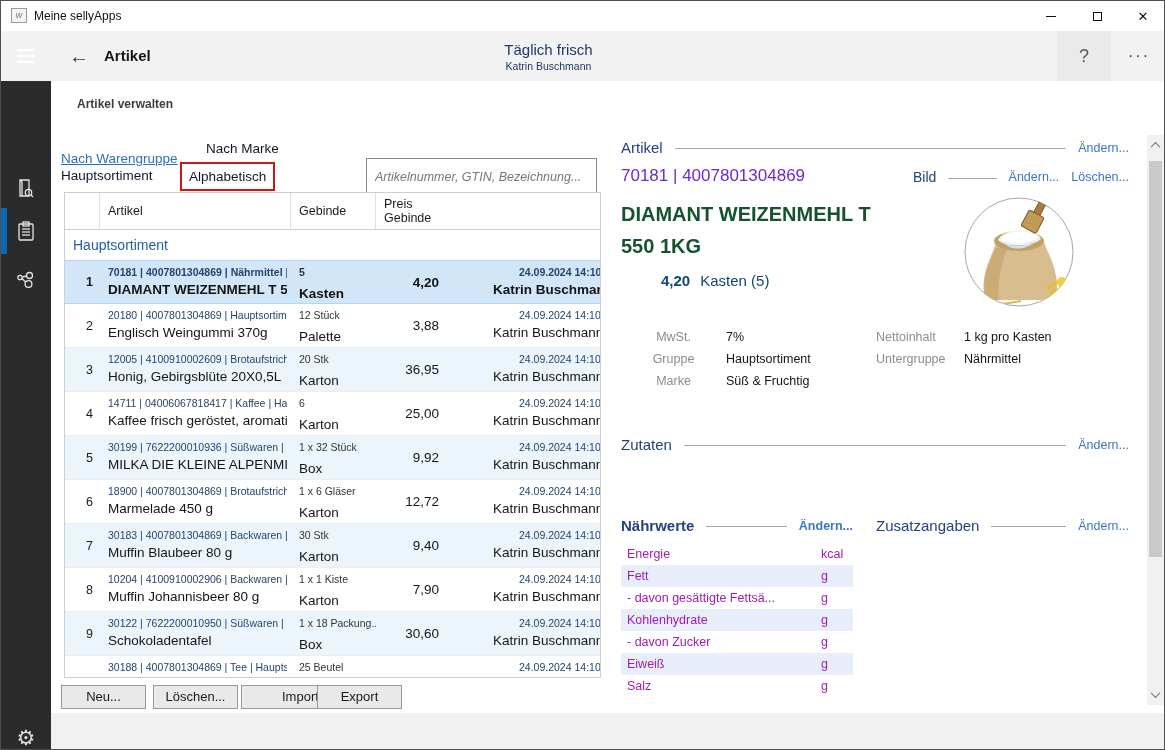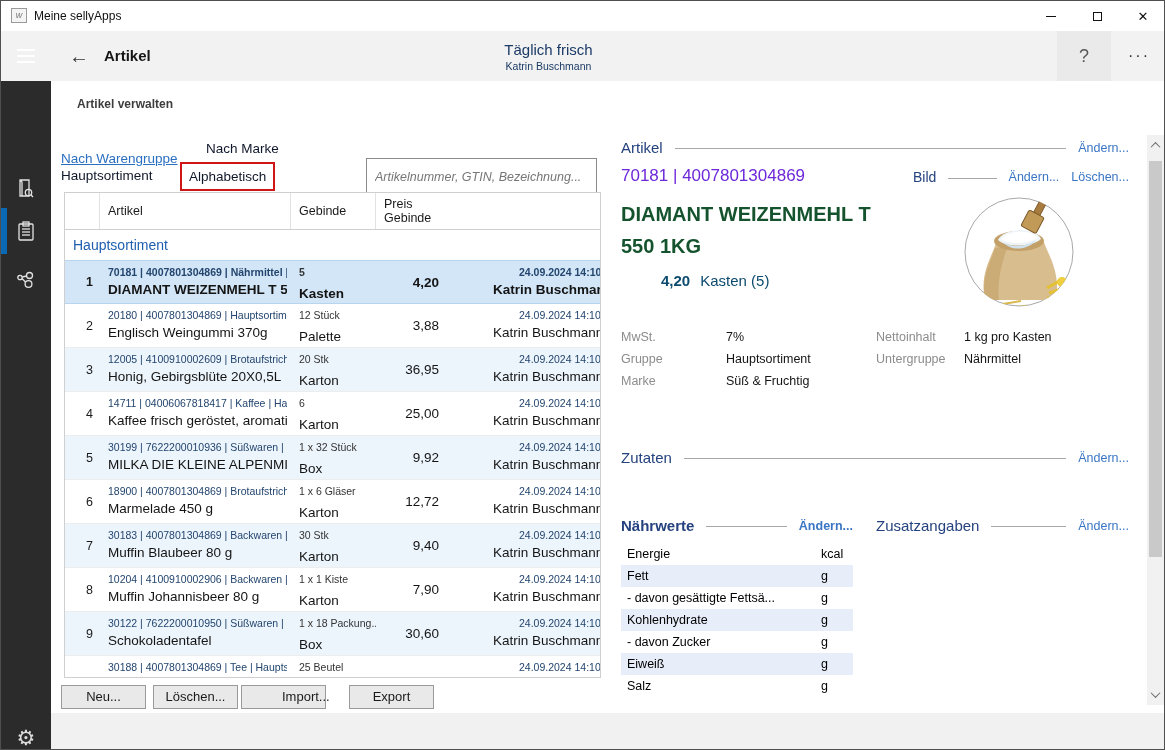--- a/index.html
+++ b/index.html
@@ -68,21 +68,21 @@
   .geb-bot { font-size:13.5px; color:#141414; margin-top:8px; white-space:nowrap; }
   .td-preis { font-size:13.5px; color:#141414; display:flex; align-items:center; justify-content:flex-end; padding-right:8px; }
   .td-bearb { padding-top:5px; overflow:hidden; }
   .date-line { font-size:10.5px; color:#23456e; padding-left:72px; white-space:nowrap; }
   .bearb-line { font-size:13.5px; color:#141414; margin-top:4px; padding-left:46px; white-space:nowrap; }
   .trow.selected .meta-line, .trow.selected .date-line, .trow.selected .geb-top { font-weight:600; }
   .trow.selected .name-line, .trow.selected .geb-bot, .trow.selected .td-preis, .trow.selected .bearb-line, .trow.selected .td-num { font-weight:bold; }
 
   
   .btn { position:absolute; top:604px; height:24px; width:85px; background:#e9e9e9; border:1px solid #9a9a9a; font-size:13px; color:#1a1a1a; font-family:inherit; line-height:22px; }
-  .btn-neu { left:10px; } .btn-loeschen { left:102px; } .btn-import { left:190px;padding-left:40px; } .btn-export { left:298px; }
+  .btn-neu { left:10px; } .btn-loeschen { left:102px; } .btn-import { left:190px;padding-left:40px; } .btn-export { left:266px; }
 
   
   .detail { position:absolute; left:570px; top:0; width:528px; height:670px; }
   .sec-header { position:absolute; display:flex; align-items:center; }
   .sec-label { font-size:15px; color:#24427e; white-space:nowrap; }
   .sec-rule { flex:1; height:1px; background:#a8a8a8; margin:2px 12px 0 12px; }
   .link { font-size:12.5px; color:#3a76c4; white-space:nowrap; cursor:default; }
   .link + .link { margin-left:12px; }
 
   .hdr-artikel { left:0; top:58px; width:508px; }
@@ -93,29 +93,29 @@
   .art-price-row { position:absolute; left:0; top:191px; font-size:15px; color:#0c4a6e;margin-left:40px; }
   .art-price { font-weight:bold; margin-right:10px; }
 
   .prod-img { position:absolute; left:342px; top:115px; }
 
   .fields { position:absolute; left:0; top:249px; width:508px; }
   .field-row { position:absolute; display:flex; }
   .f-label { font-size:12.5px; color:#8c8c8c; }
   .f-value { font-size:12.5px; color:#141414; }
   .fl { left:0; } .fr { left:255px; }
-  .fl .f-label { width:105px; } .fr .f-label { width:88px; }
+  .fl .f-label { width:105px;text-align:center; } .fr .f-label { width:88px; }
   .r0 { top:0; } .r1 { top:22px; } .r2 { top:44px; }
 
-  .hdr-zutaten { left:0; top:368px; width:508px; }
+  .hdr-zutaten { left:0; top:355px; width:508px; }
   .hdr-naehr { left:0; top:436px; width:232px;font-weight:bold; }
   .hdr-zusatz { left:255px; top:436px; width:253px; }
 
   .nutri-table { position:absolute; left:0; top:462px; width:232px; }
-  .nutri-row { display:flex; height:22px; align-items:center; font-size:12.5px; color:#000000; }
+  .nutri-row { display:flex; height:22px; align-items:center; font-size:12.5px; color:#a21caf; }
   .nutri-row.alt { background:#e7eef9; }
   .nutri-name { padding-left:6px; width:200px; white-space:nowrap; overflow:hidden; }
   .nutri-unit { width:32px; }
 
   
   .scrollbar { position:absolute; left:1146px; top:134px; width:17px; height:570px; background:#f1f1f1; }
   .sb-arrow { position:absolute; left:0; width:17px; height:17px; display:flex; align-items:center; justify-content:center; }
   .sb-up { top:2px; } .sb-down { bottom:2px; }
   .chev { width:7px; height:7px; border-left:1.6px solid #6a6a6a; border-top:1.6px solid #6a6a6a; }
   .chev.up { transform:rotate(45deg) translate(1px,1px); }

